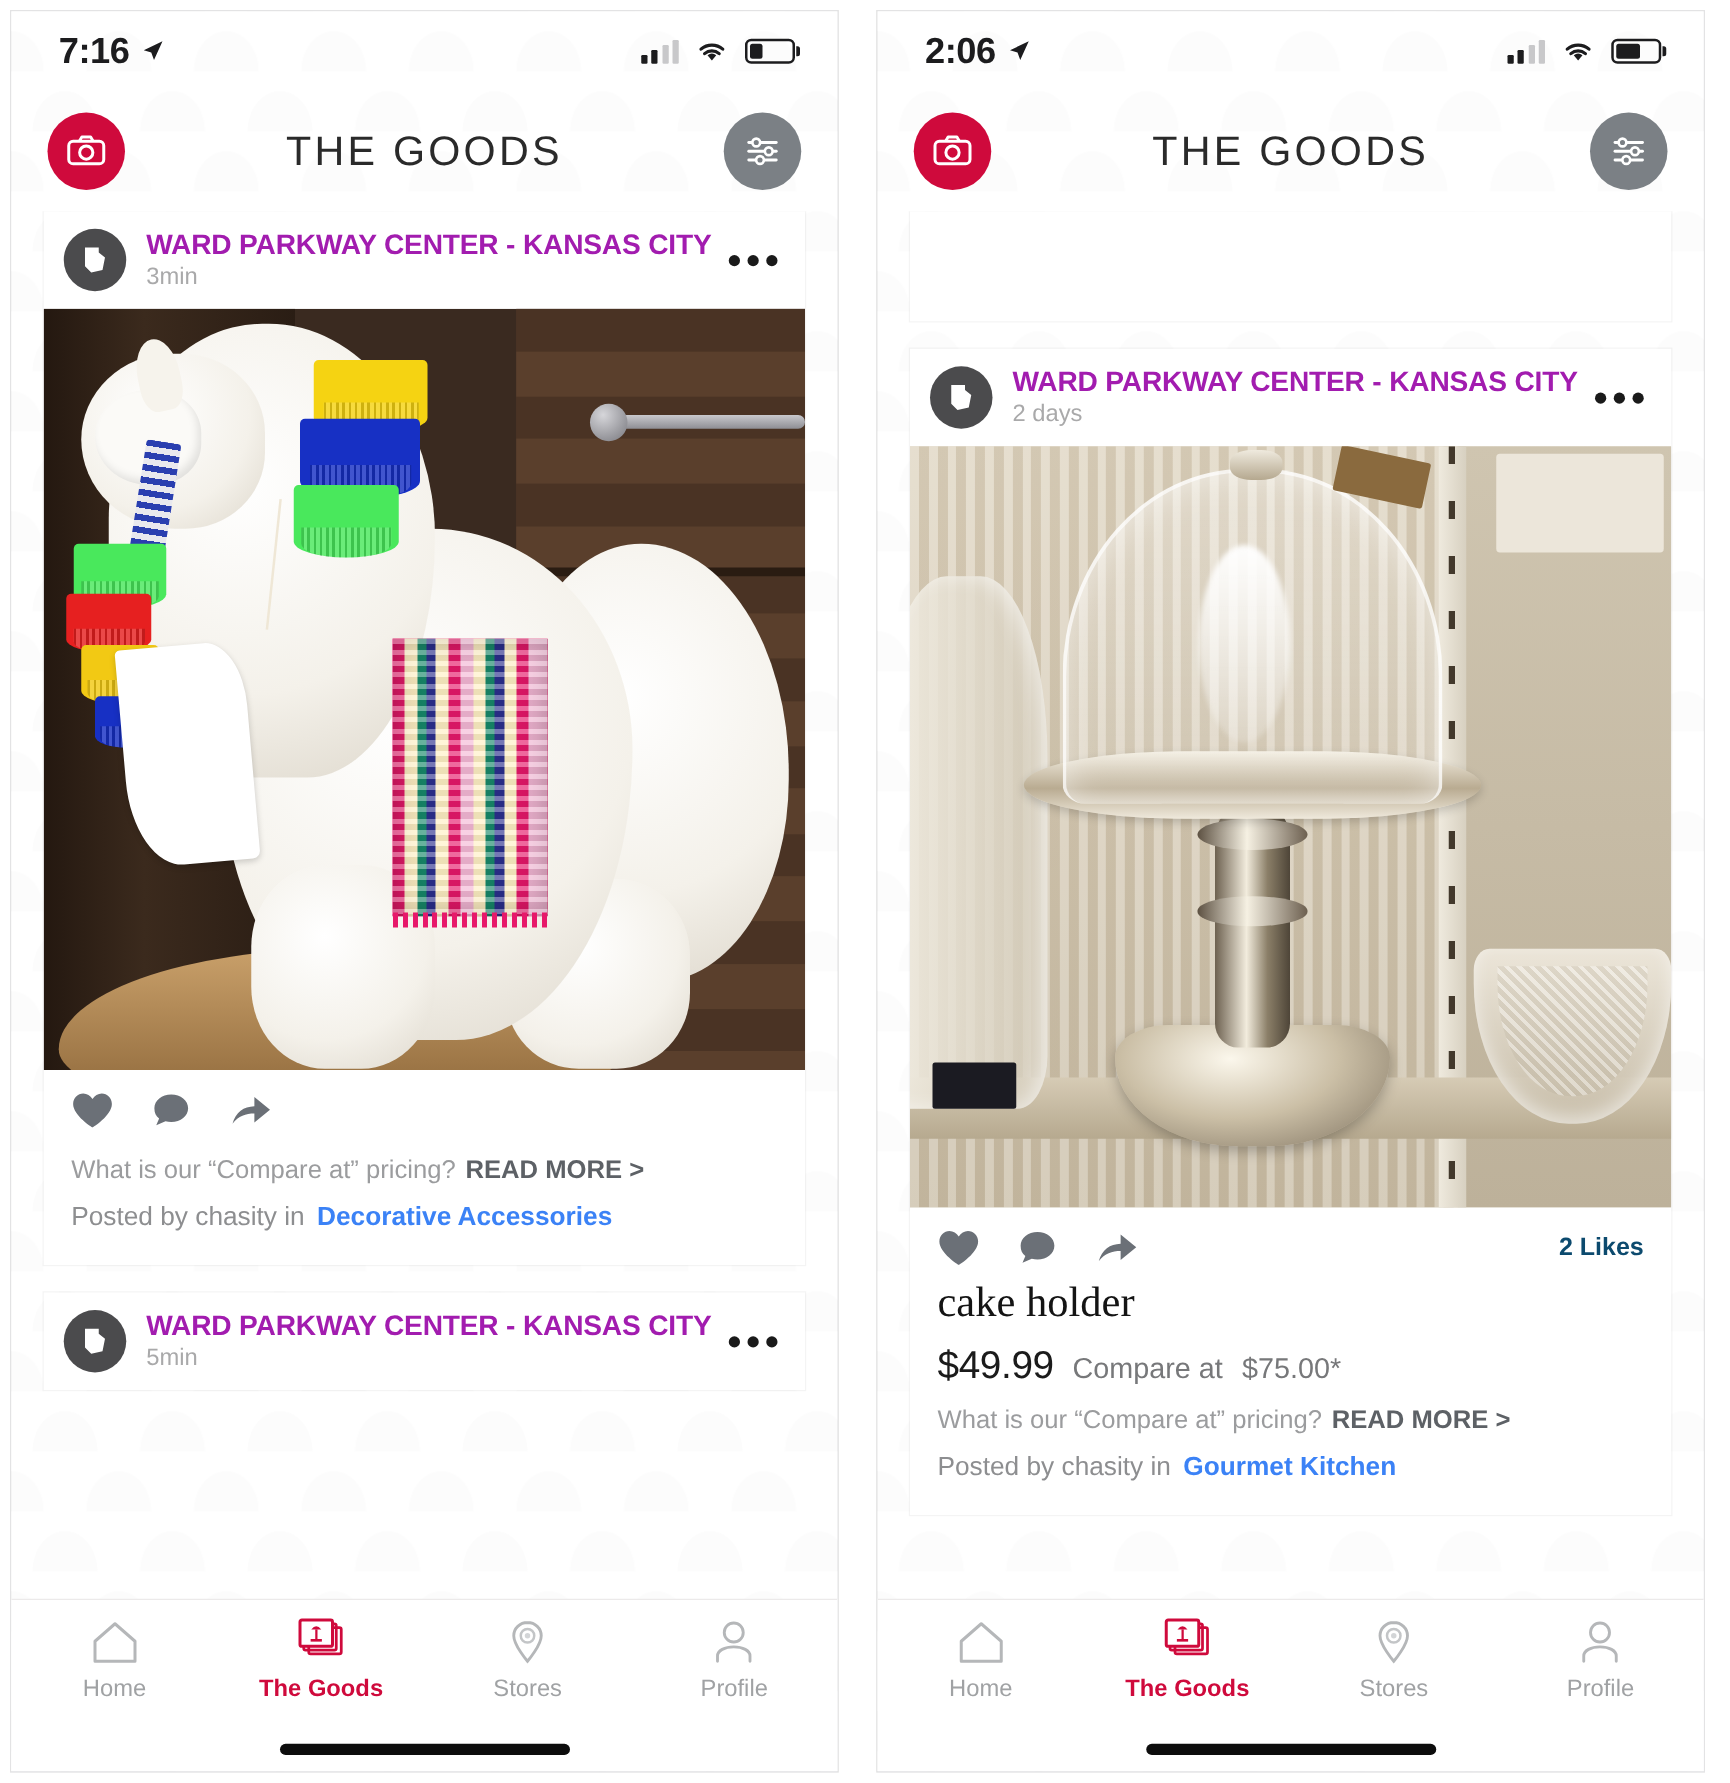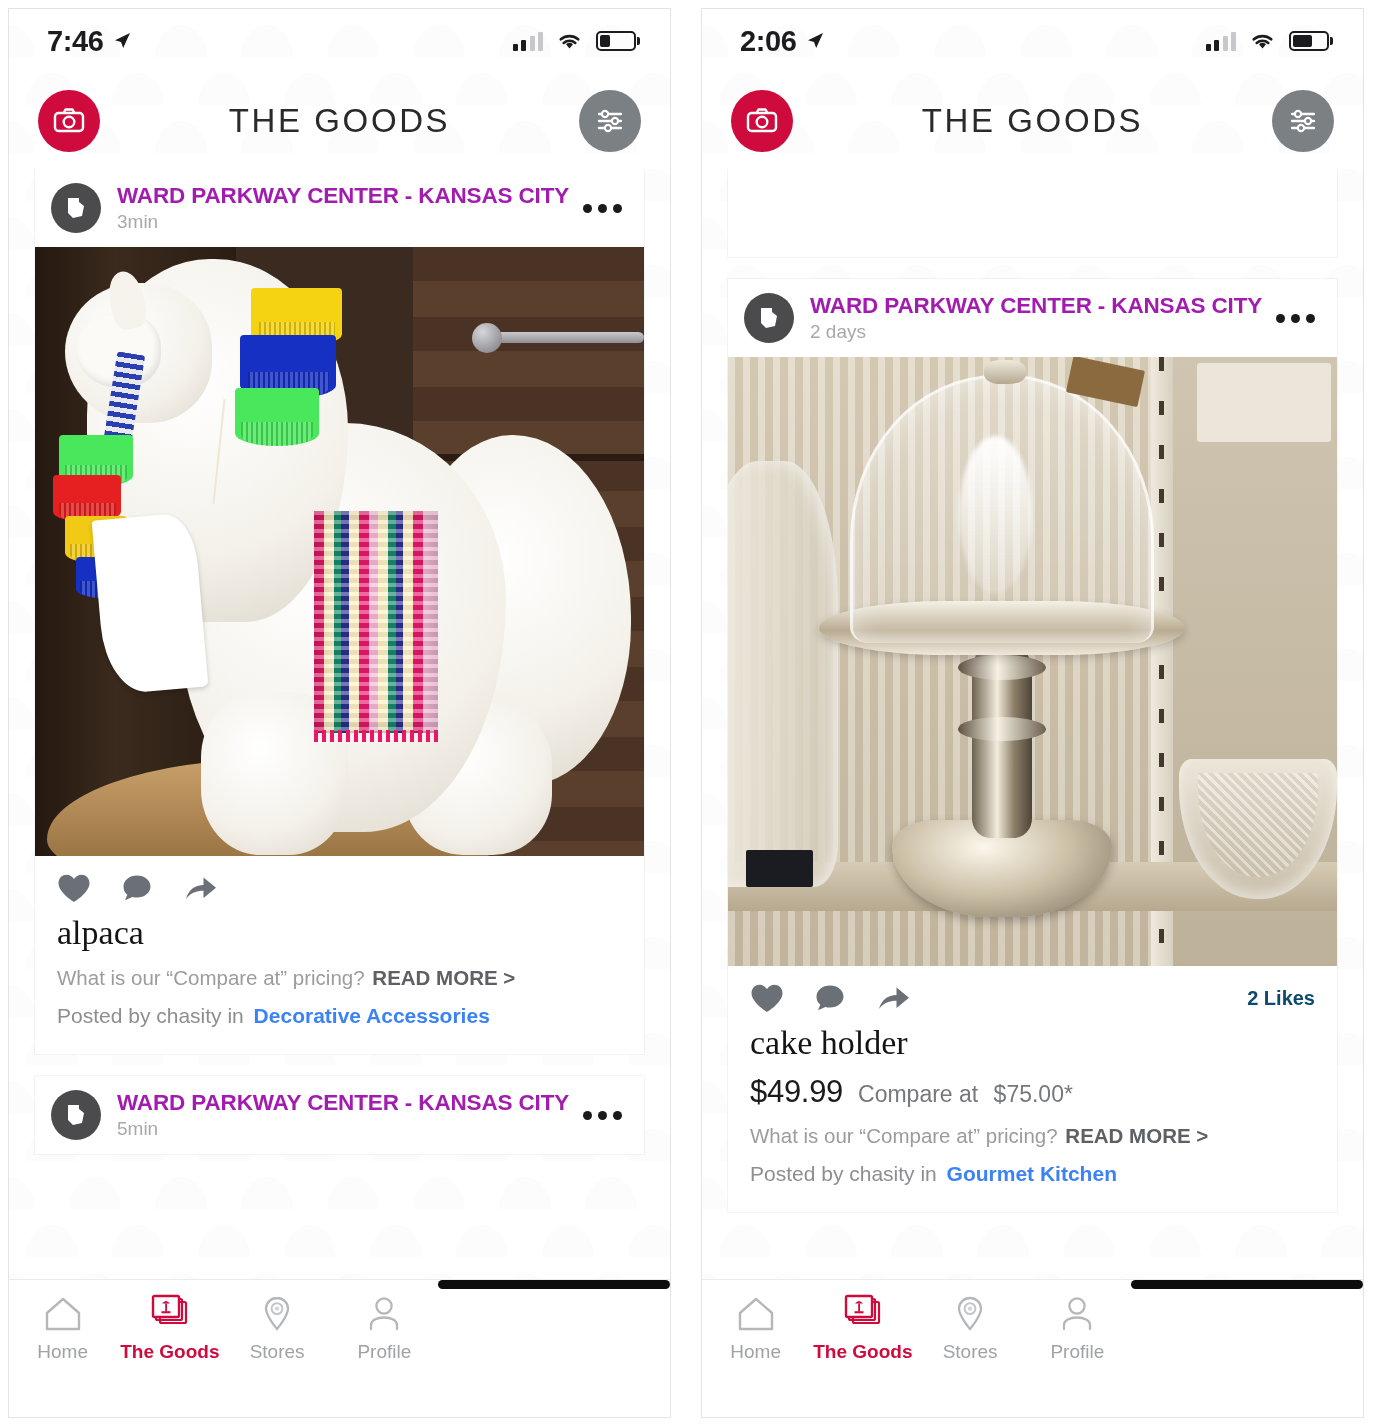--- a/index.html
+++ b/index.html
@@ -526,20 +526,21 @@
     margin-left: 4px;
   }
 
   
   .tabbar {
     flex: 0 0 auto;
     height: 138px;
     background: #ffffff;
     border-top: 1px solid #eceaea;
     display: flex;
+    flex-direction: column;
   }
   .tabs {
     display: flex;
     align-items: flex-start;
     justify-content: space-around;
     padding-top: 14px;
     flex: 1 1 auto;
   }
   .tab {
     display: flex;
@@ -563,21 +564,21 @@
 </style>
 </head>
 <body>
 
 <div class="stage">
 
   <div class="phone">
 
     <div class="statusbar">
       <div class="status-time">
-        <span>7:46</span>
+        <span>7:16</span>
         <svg class="loc-arrow" width="20" height="20" viewBox="0 0 20 20">
           <path d="M18 2 L3 9.2 L9 11 L11.2 17 Z" fill="#1c1c1e"></path>
         </svg>
       </div>
       <div class="status-right">
         <span class="bars">
             <i class="on"></i>
             <i class="on"></i>
             <i></i>
             <i></i>
@@ -672,21 +673,20 @@
           </svg>
           <svg class="action-icon" width="32" height="31" viewBox="0 0 32 31">
             <path d="M16 2.5c7.5 0 13.5 4.8 13.5 11s-6 11-13.5 11c-1.6 0-3.2-.2-4.6-.6l-7.4 3.3 2.3-5.4C3.7 19.6 2.5 17.2 2.5 13.5c0-6.2 6-11 13.5-11Z" fill="#6b7077"></path>
           </svg>
           <svg class="action-icon" width="35" height="31" viewBox="0 0 35 31">
             <path d="M3 26c2.5-9.5 9-13.8 17.5-14.1V4.5L33 14.8 20.5 25v-7.2C13.6 17.8 7.8 19.7 3 26Z" fill="#6b7077"></path>
           </svg>
           <span class="likes-count"></span>
         </div>
 
-        <div class="item-title">alpaca</div>
         <div class="pricing-note">
           <span>What is our “Compare at” pricing?</span>
           <span class="readmore">READ MORE &gt;</span>
         </div>
         <div class="posted-by">
           <span>Posted by chasity in</span>
           <span class="cat">Decorative Accessories</span>
         </div>
       </div>
 

